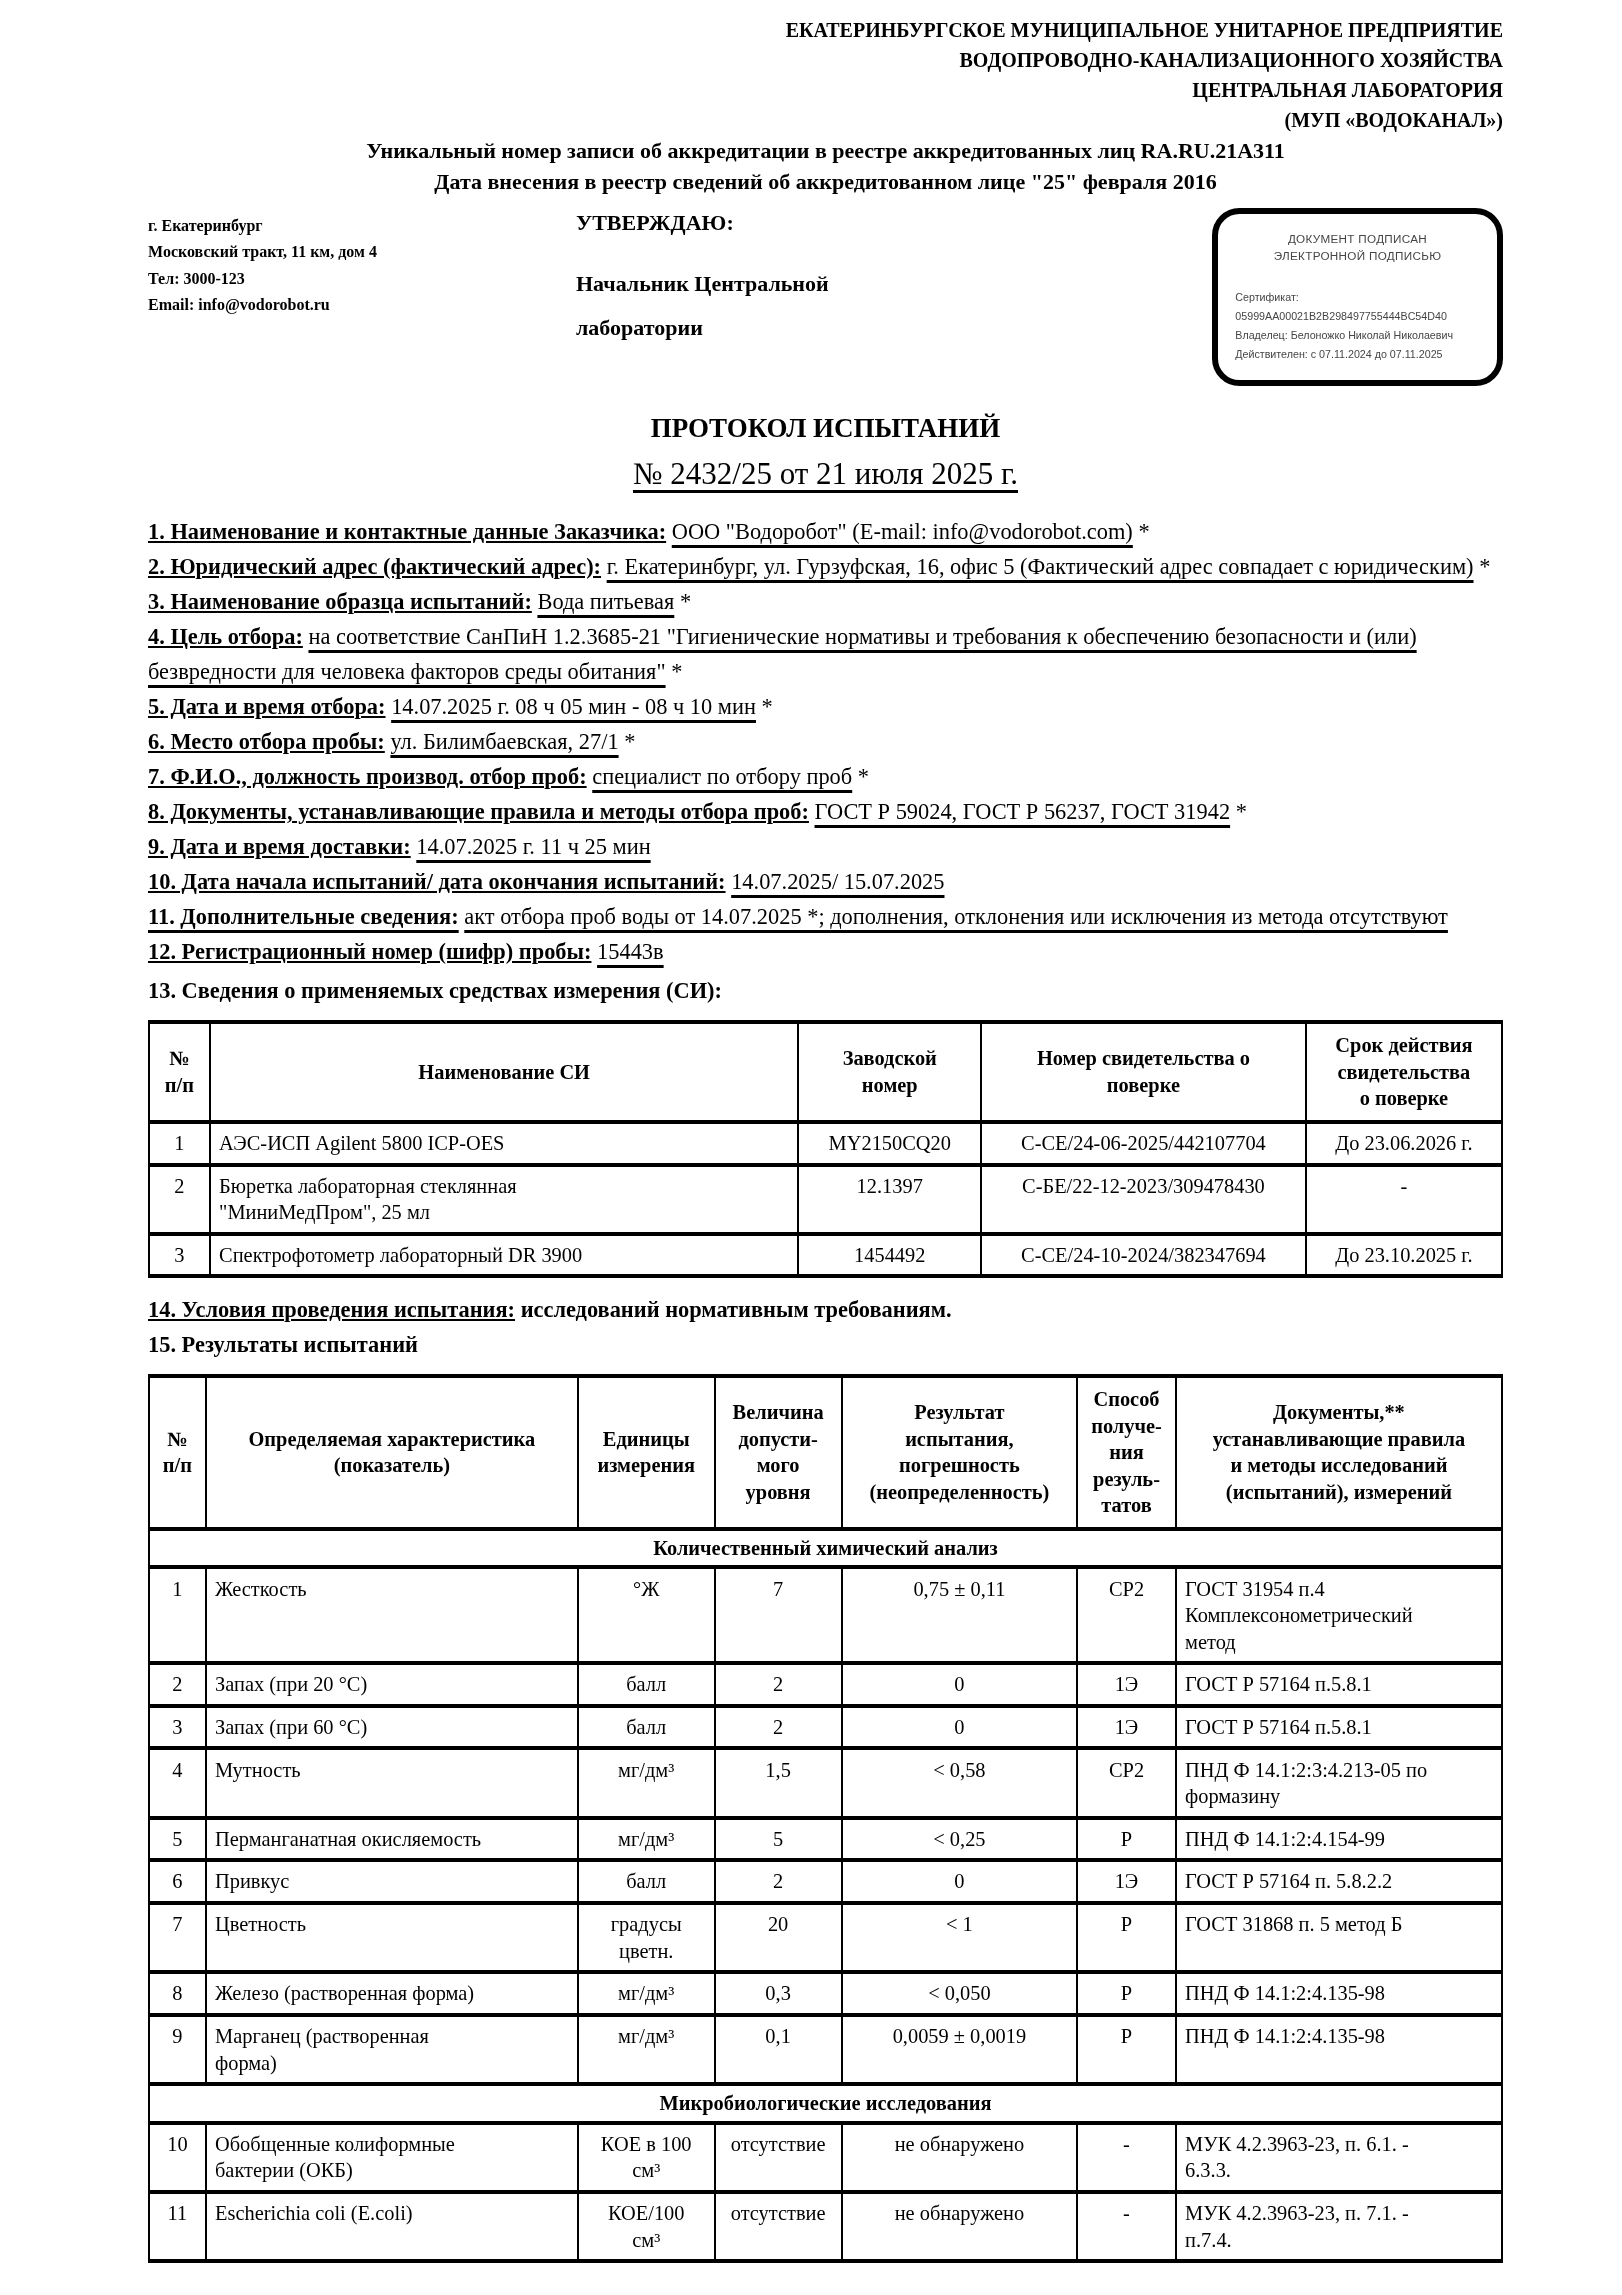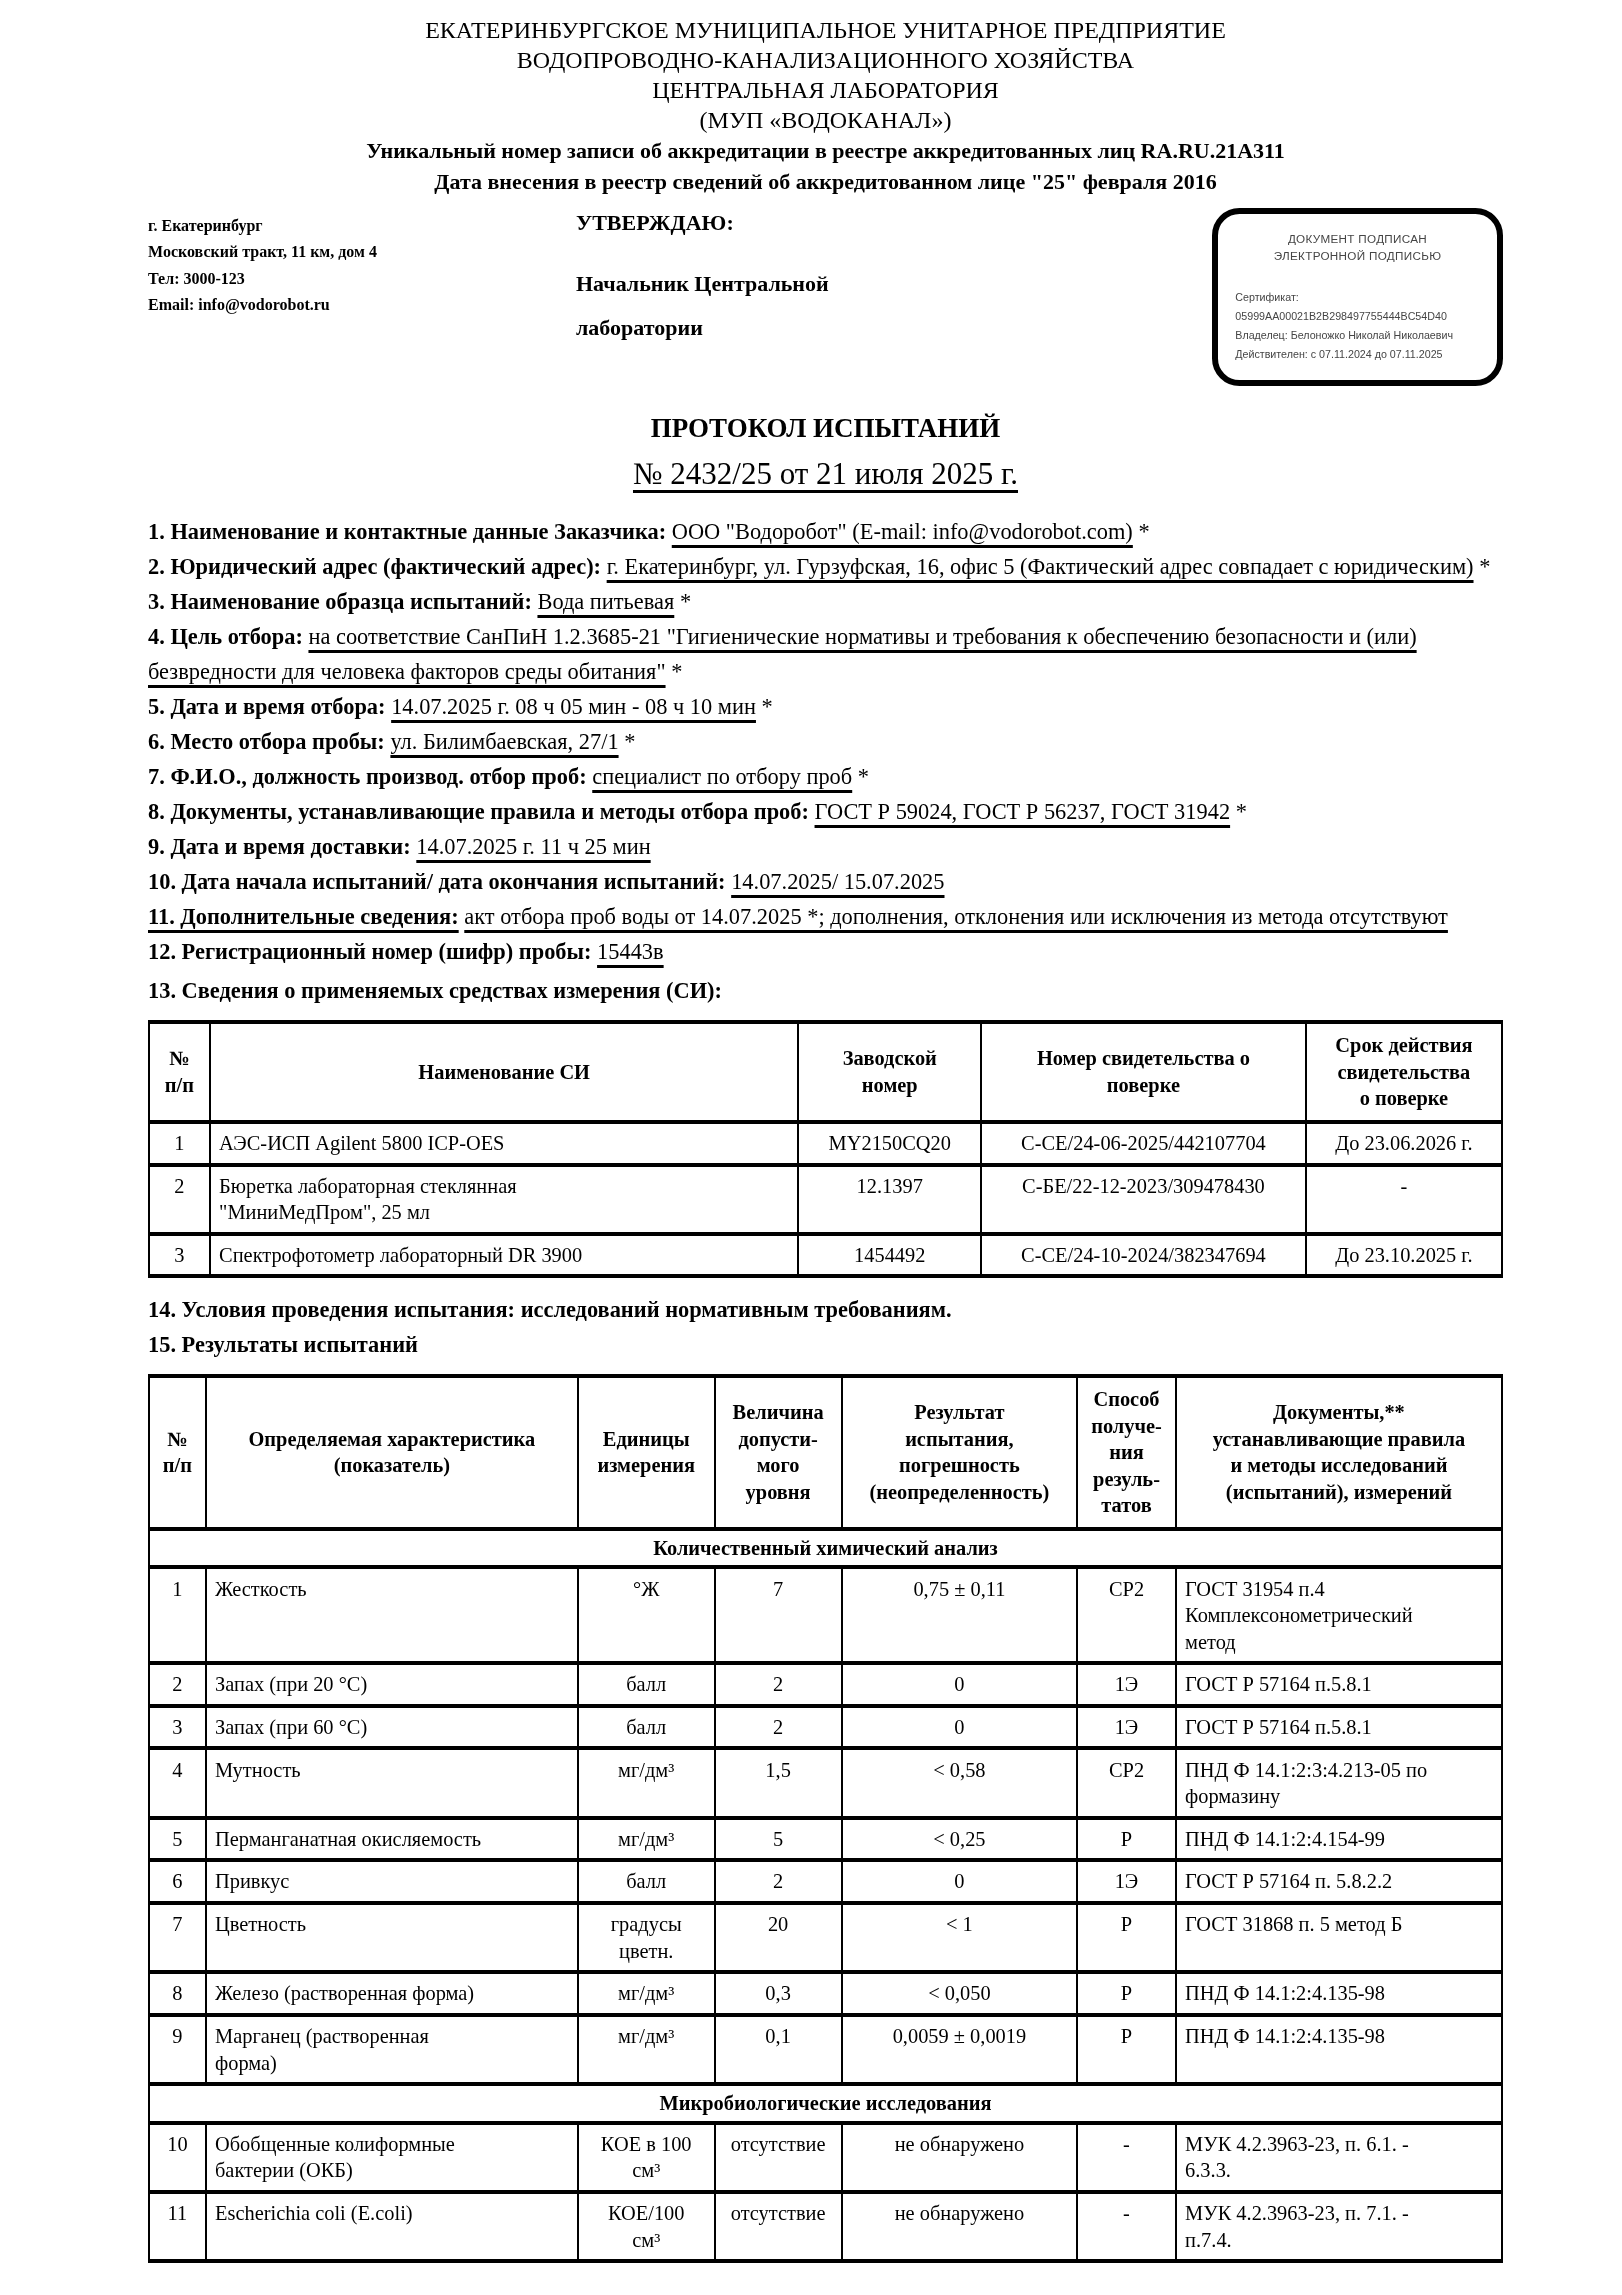--- a/index.html
+++ b/index.html
@@ -1,41 +1,41 @@
 <!DOCTYPE html>
 <html lang="ru" style="font-size:8.2px"><head>
 <meta charset="utf-8">
 <style>
   html,body{margin:0;padding:0;background:#ffffff;color:#000;}
   body{width:1623px;font-family:"Liberation Serif",serif;}
   .page{box-sizing:border-box;width:1623px;min-height:2295px;padding:15.3px 120px 25.5px 148px;background:#fff;}
 
   
-  .org-line{text-align:center;font-weight:normal;font-size:24px;line-height:30px;}
+  .org-line{text-align:right;font-weight:bold;font-size:20px;line-height:30px;}
   .acc-line{text-align:center;font-weight:bold;font-size:22px;line-height:31px;}
 
   
   .info-row{display:flex;align-items:flex-start;margin-top:11.2px;}
   .address{width:428px;font-size:16px;font-weight:bold;line-height:26.5px;padding-top:4.1px;}
   .approve{width:398px;font-size:22px;font-weight:bold;line-height:26.5px;padding-top:2px;}
   .approve-line1{margin-bottom:34px;}
   .approve-line2{margin-bottom:17.3px;}
   .stamp{margin-left:auto;width:291px;min-height:162px;border:6.1px solid #000;border-radius:27.5px;
          box-sizing:border-box;padding:15.3px 17.3px 15.3px;font-family:"Liberation Sans",sans-serif;color:#454545;}
   .stamp-title{text-align:center;font-size:11.7px;line-height:17px;letter-spacing:0.3px;}
   .stamp-details{margin-top:24.5px;font-size:10.7px;line-height:19px;overflow-wrap:break-word;}
 
   
   .doc-title{margin-top:27.5px;text-align:center;font-size:27px;font-weight:bold;}
   .doc-number{margin-top:12.2px;text-align:center;font-size:31px;}
 
   
   .items{margin-top:21.4px;}
   .item{font-size:22.4px;line-height:35px;}
-  .lbl{font-weight:bold;}
+  .lbl{font-weight:bold;text-decoration:underline;}
   .u{text-decoration-line:underline;text-decoration-thickness:2.5px;text-underline-offset:5.6px;}
   .b{font-weight:bold;}
   .sec-heading{font-size:22.4px;line-height:34px;font-weight:bold;margin-top:5.1px;}
   .conditions{font-size:22.4px;line-height:34px;margin-top:14.3px;}
   .results-heading{font-size:22.4px;line-height:34px;font-weight:bold;margin-top:1px;}
 
   
   table{width:100%;border-collapse:collapse;margin-top:12.2px;table-layout:fixed;}
   th,td{border:2px solid #000;border-top-width:4.6px;border-bottom-width:4.6px;
         font-size:20.4px;line-height:26.5px;padding:6.1px 8.2px;vertical-align:top;

